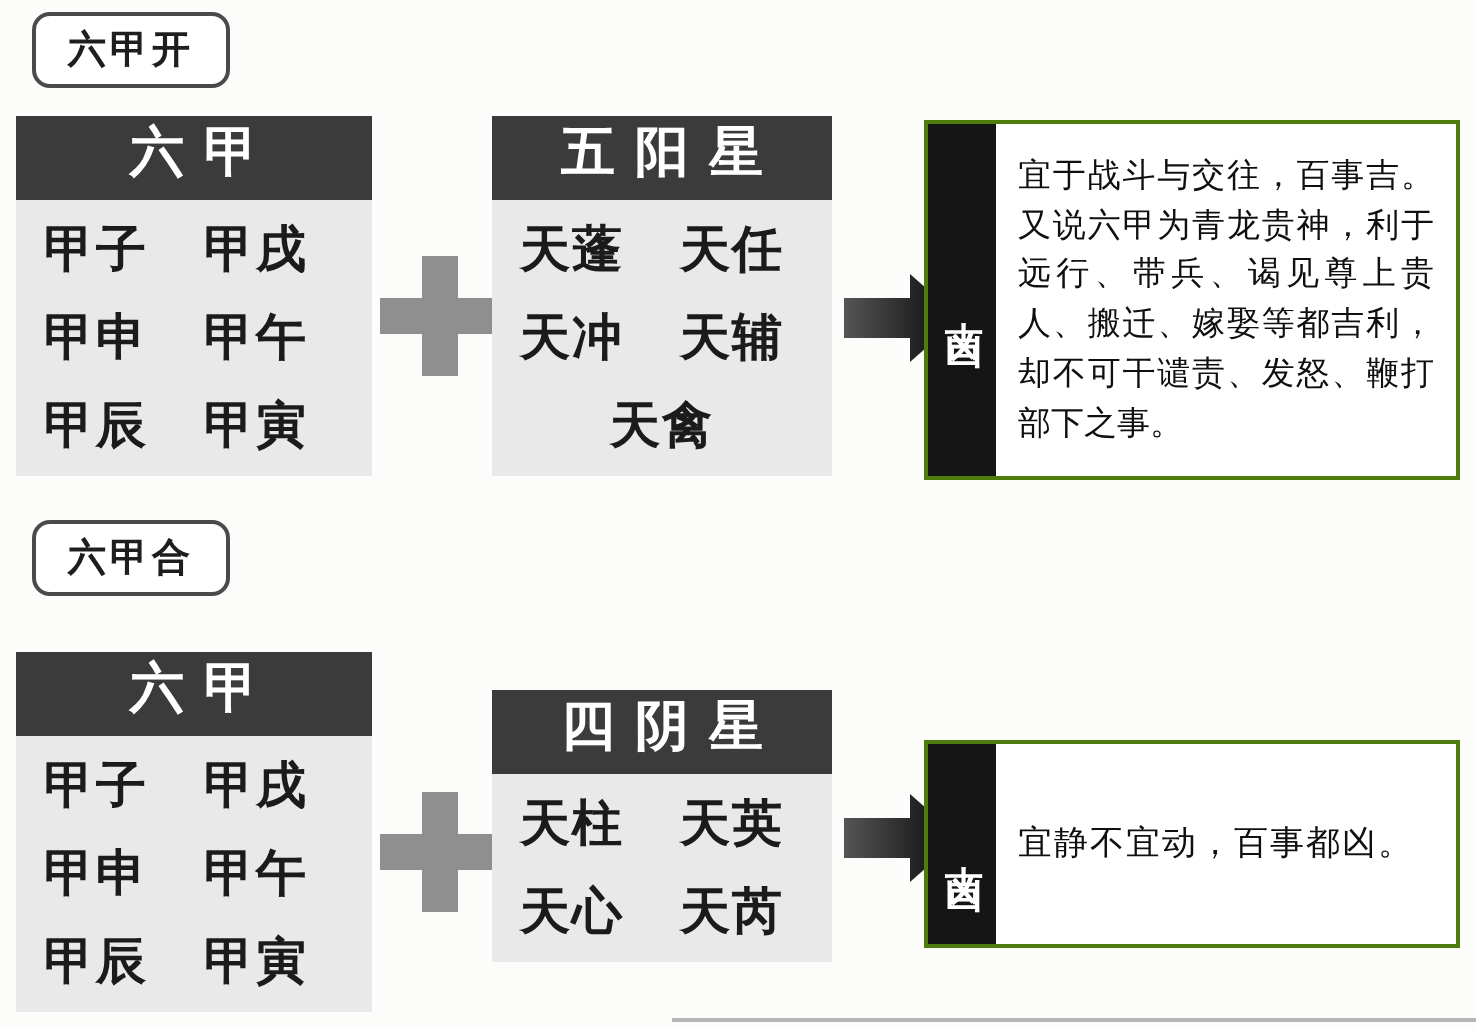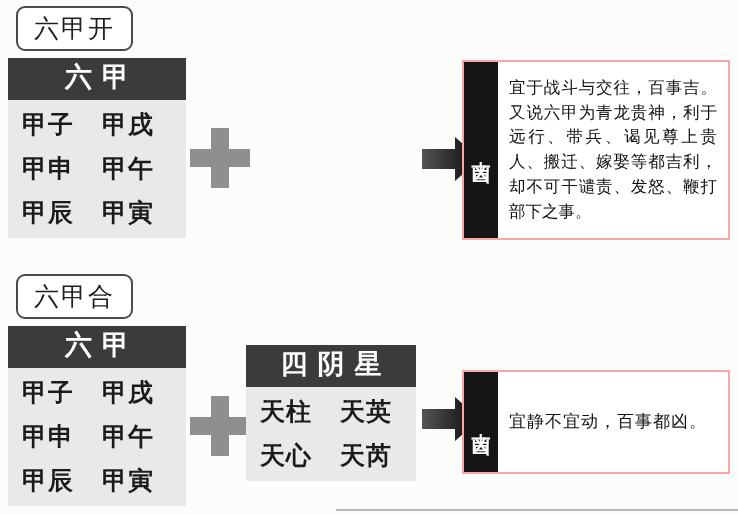--- a/index.html
+++ b/index.html
@@ -11,27 +11,27 @@
     overflow:hidden;
   }
   
   .pill{
     position:absolute;
     display:inline-block;
     border:2px solid #4a4a4a;
     border-radius:9px;
     background:#ffffff;
     padding:4px 16px;
-    font-size:25px;
-    font-weight:normal;
+    font-size:19px;
+    font-weight:bold;
     color:#1e1e1e;
     letter-spacing:2px;
   }
   #label1{left:16px;top:6px;}
-  #label2{left:16px;top:274px;}
+  #label2{left:16px;top:260px;}
 
   
   .qtable{position:absolute;width:178px;}
   .qtable.narrow{width:170px;}
   #t1a{left:8px;top:58px;}
   #t1b{left:246px;top:58px;}
   #t2a{left:8px;top:326px;}
   #t2b{left:246px;top:345px;}
   .thead{
     height:42px;line-height:42px;
@@ -67,21 +67,21 @@
   
   .arrow{position:absolute;width:58px;height:46px;}
   #arrow1{left:422px;top:136px;}
   #arrow2{left:422px;top:396px;}
 
   
   .rbox{
     position:absolute;
     display:flex;
     background:#ffffff;
-    border:2px solid #fca5a5;
+    border:2px solid #4d7c0f;
     box-sizing:border-box;
   }
   #box1{left:462px;top:60px;width:268px;height:180px;}
   #box2{left:462px;top:370px;width:268px;height:104px;}
   .band{
     width:34px;flex:0 0 34px;
     background:#151515;color:#ffffff;
     display:flex;align-items:center;justify-content:center;
     writing-mode:vertical-rl;
     font-size:19px;font-weight:bold;letter-spacing:5px;
@@ -126,20 +126,36 @@
       </div>
       <div class="tr">
         <span>甲辰</span>
         <span>甲寅</span>
       </div>
     </div>
   </div>
 
   <div class="plus" id="plus1"></div>
 
+  <div class="qtable narrow" id="t1b">
+    <div class="thead">五阳星</div>
+    <div class="tbody">
+      <div class="tr">
+        <span>天蓬</span>
+        <span>天任</span>
+      </div>
+      <div class="tr">
+        <span>天冲</span>
+        <span>天辅</span>
+      </div>
+      <div class="tr center">
+        <span>天禽</span>
+      </div>
+    </div>
+  </div>
 
   <div class="arrow" id="arrow1">
     <svg width="58" height="46" viewBox="0 0 58 46">
       <defs>
         <linearGradient id="ag1" x1="0" y1="0" x2="1" y2="0">
           <stop offset="0" stop-color="#555555"></stop>
           <stop offset="1" stop-color="#060606"></stop>
         </linearGradient>
       </defs>
       <polygon points="0,13 33,13 33,1 58,23 33,45 33,33 0,33" fill="url(#ag1)"></polygon>

